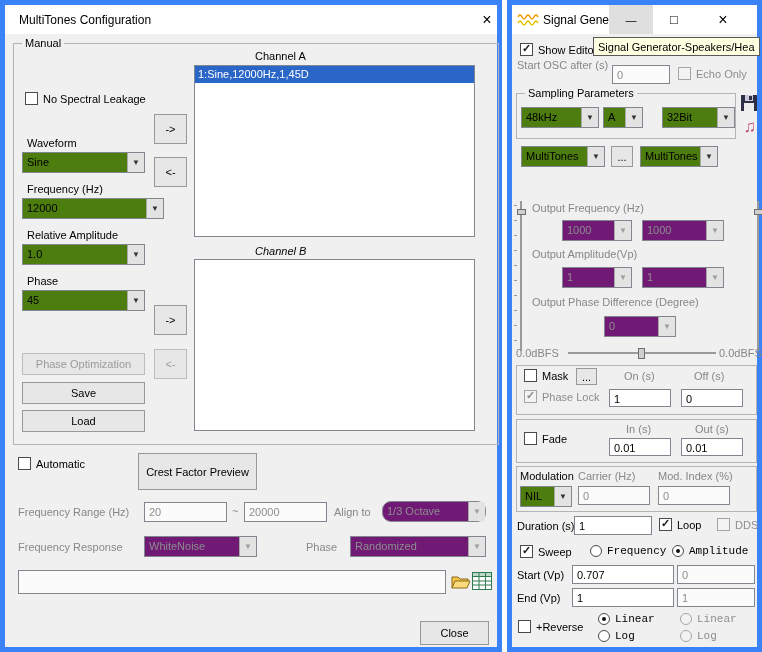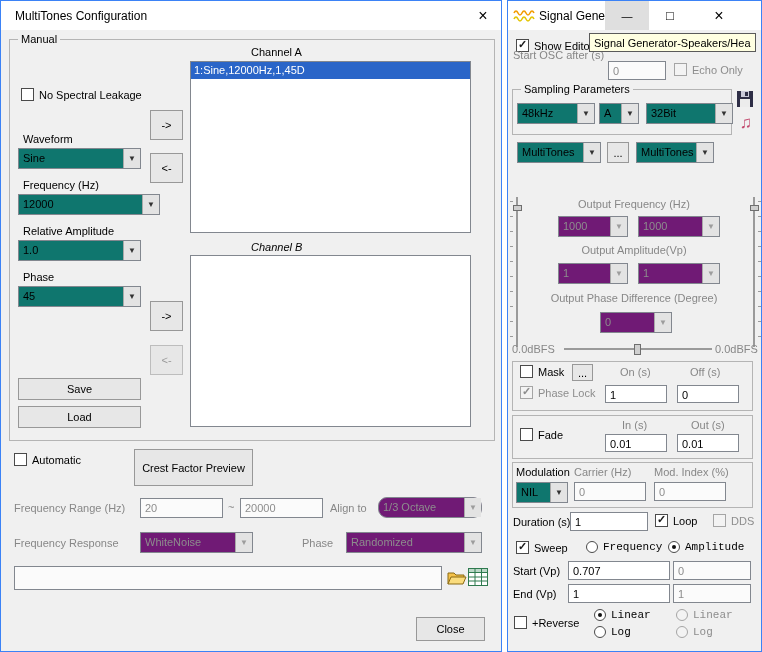--- a/index.html
+++ b/index.html
@@ -1,29 +1,29 @@
 <!DOCTYPE html>
 <html><head>
 <meta charset="utf-8">
 <style>
   * { margin:0; padding:0; box-sizing:border-box; }
   html,body { width:762px; height:652px; background:#ffffff; overflow:hidden; position:relative;
               font-family:"Liberation Sans", sans-serif; font-size:11px; color:#000; }
-  .win { position:absolute; background:#f0f0f0; border:1px solid #3b82f6; }
+  .win { position:absolute; background:#f0f0f0; border:5px solid #3b82f6; }
   .titlebar { position:absolute; left:0; top:0; right:0; height:29px; background:#ffffff; }
   .title { position:absolute; top:8px; font-size:12px; white-space:nowrap; }
   .capbtn { position:absolute; top:0; height:29px; display:flex; align-items:center; justify-content:center; }
   .capbtn.hover { background:#dfdfdf; }
   .lbl { position:absolute; white-space:nowrap; line-height:13px; }
   .dis { color:#878787; }
-  .center { text-align:center; }
+  .center { }
   .btn { position:absolute; background:#e7e7e7; border:1px solid #989898; display:flex;
          align-items:center; justify-content:center; white-space:nowrap; cursor:default; }
   .btn.disb { color:#9b9b9b; border-color:#bdbdbd; }
-  .combo { position:absolute; height:21px; background:#0f766e; border:1px solid #82878f; display:flex; }
+  .combo { position:absolute; height:21px; background:#4d7c0f; border:1px solid #82878f; display:flex; }
   .combo .cval { flex:1; padding:3px 2px 0 4px; overflow:hidden; white-space:nowrap; }
   .combo .cbtn { width:17px; flex:0 0 17px; background:#e3e3e3; border-left:1px solid #a9a9a9;
                  font-size:8px; color:#333; display:flex; align-items:center; justify-content:center; }
   .combo.disc { background:#701a75; }
   .combo.disc .cval { color:#8d8d8d; }
   .combo.disc .cbtn { color:#9d9d9d; }
   .tbox { position:absolute; height:20px; background:#fff; border:1px solid #82878f;
           padding:3px 4px 0; white-space:nowrap; overflow:hidden; }
   .tbox.dist { color:#8d8d8d; background:#fbfbfb; }
   .group { position:absolute; border:1px solid #b4b4b4; }
@@ -103,20 +103,21 @@
   <div class="combo" style="left:17px;top:285px;width:123px;">
     <span class="cval">45</span>
     <span class="cbtn">▼</span>
   </div>
 
   <span class="lbl" style="left:250px;top:240px;font-style:italic;">Channel B</span>
   <div class="listbox" style="left:189px;top:254px;width:281px;height:172px;"></div>
 
   <div class="btn" style="left:149px;top:300px;width:33px;height:30px;">-&gt;</div>
 
+  <div class="btn disb" style="left:17px;top:348px;width:123px;height:22px;">Phase Optimization</div>
   <div class="btn disb" style="left:149px;top:344px;width:33px;height:30px;">&lt;-</div>
 
   <div class="btn" style="left:17px;top:405px;width:123px;height:22px;">Load</div>
   <div class="btn" style="left:17px;top:377px;width:123px;height:22px;">Save</div>
 
   <div class="cbx" style="left:13px;top:452px;">
     <span class="box"></span>
     <span>Automatic</span>
   </div>
   <div class="btn" style="left:133px;top:448px;width:119px;height:37px;">Crest Factor Preview</div>
@@ -176,39 +177,39 @@
   </div>
 
   <div class="cbx" style="left:8px;top:38px;">
     <span class="box">
         <span class="mark">✓</span>
       </span>
     <span>Show Editor</span>
   </div>
   <div class="tooltip" style="left:81px;top:32px;">Signal Generator-Speakers/Hea</div>
 
-  <span class="lbl dis" style="left:5px;top:48px;">Start OSC after (s)</span>
+  <span class="lbl dis" style="left:5px;top:54px;">Start OSC after (s)</span>
   <div class="tbox dist" style="left:100px;top:60px;width:58px;height:19px;">0</div>
   <div class="cbx discb" style="left:166px;top:62px;">
     <span class="box"></span>
     <span>Echo Only</span>
   </div>
 
   <div class="group" style="left:4px;top:88px;width:220px;height:46px;">
     <span class="glabel">Sampling Parameters</span>
   </div>
   <div class="combo" style="left:9px;top:102px;width:78px;">
     <span class="cval">48kHz</span>
     <span class="cbtn">▼</span>
   </div>
   <div class="combo" style="left:91px;top:102px;width:40px;">
     <span class="cval">A</span>
     <span class="cbtn">▼</span>
   </div>
-  <div class="combo" style="left:138px;top:102px;width:87px;">
+  <div class="combo" style="left:150px;top:102px;width:73px;">
     <span class="cval">32Bit</span>
     <span class="cbtn">▼</span>
   </div>
   <span class="icon" style="left:228px;top:89px;width:18px;height:18px;">
     <svg width="18" height="18" viewBox="0 0 18 18">
       <rect x="1" y="1" width="16" height="16" fill="#2e2e46"></rect>
       <rect x="5" y="1" width="8" height="6" fill="#c9c9d9"></rect>
       <rect x="9" y="2" width="3" height="4" fill="#2e2e46"></rect>
       <rect x="4" y="9" width="10" height="8" fill="#ececec"></rect>
     </svg>

